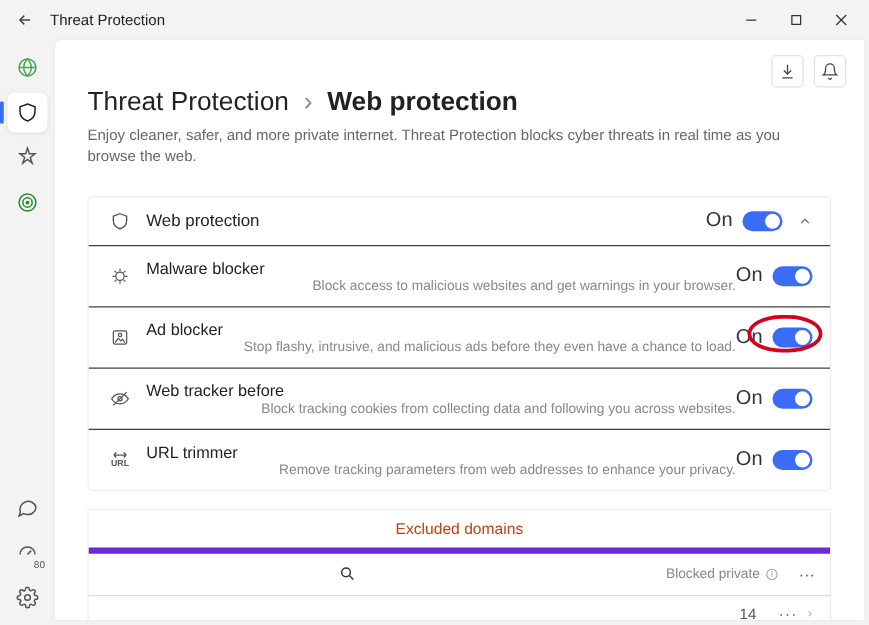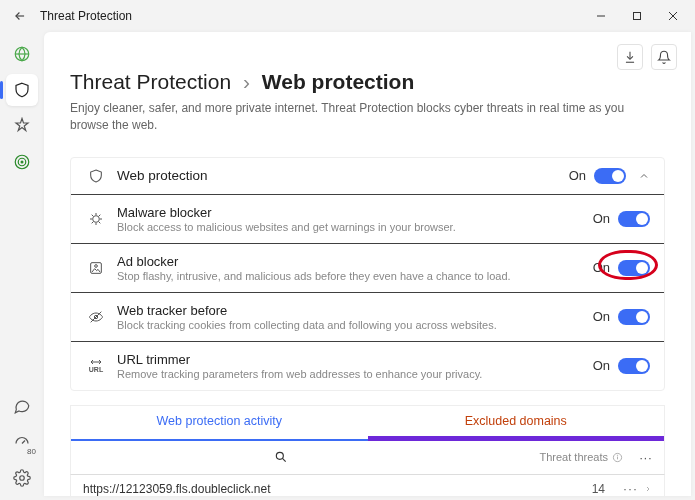--- a/index.html
+++ b/index.html
@@ -23,22 +23,22 @@
   h1 .crumb-strong { font-weight:700; }
   h1 .sep { color:#888; margin:0 6px; font-weight:400; }
   .desc { font-size:12px; color:#666; margin-top:6px; max-width:560px; line-height:1.45; }
   .panel { border:1px solid #eee; border-radius:4px; margin-top:22px; }
   .row { display:flex; align-items:center; padding:10px 14px; border-top:1px solid #404040; position:relative; }
   .row:first-child { border-top:none; }
   .row .r-icon { width:22px; display:flex; align-items:center; justify-content:center; margin-right:10px; color:#555; flex-shrink:0; }
   .row .r-text { flex:1; min-width:0; }
   .row .r-title { font-size:13px; color:#222; }
   .row.head .r-title { font-size:13.5px; }
-  .row .r-sub { font-size:11px; color:#888; margin-top:1px; }
-  .r-state { font-size:13px; color:#333; margin-right:8px; }
+  .row .r-sub { font-size:11px; color:#888; margin-top:1px;text-align:right; }
+  .r-state { font-size:16px; color:#333; margin-right:8px; }
   .toggle { width:32px; height:16px; border-radius:10px; background:#3b6cf5; position:relative; flex-shrink:0; }
   .toggle::after { content:""; position:absolute; right:2px; top:2px; width:12px; height:12px; background:#fff; border-radius:50%; }
   .chev { margin-left:12px; color:#666; display:flex; }
   .tabs { display:flex; border:1px solid #eee; border-bottom:none; margin-top:14px; }
   .tab { flex:1; text-align:center; padding:8px 0; font-size:12.5px; border-bottom:2px solid transparent; }
   .tab.active { color:#3b6cf5; border-bottom-color:#3b6cf5; }
   .tab.inactive { color:#c2410c; border-bottom:5px solid #6d28d9; }
   .searchrow { display:flex; border-left:1px solid #eee; border-right:1px solid #eee; border-bottom:1px solid #ddd; align-items:center; padding:0 12px; height:34px; }
   .searchrow input { flex:0 0 58%; border:none; outline:none; font-size:12.5px; background:transparent; }
   .searchrow .s-icon { margin-left:auto; margin-right:60px; color:#333; }
@@ -238,42 +238,40 @@
         <div class="r-text">
           <div class="r-title">URL trimmer</div>
           <div class="r-sub">Remove tracking parameters from web addresses to enhance your privacy.</div>
         </div>
         <span class="r-state">On</span>
         <div class="toggle"></div>
       </div>
     </div>
 
     <div class="tabs">
-      <div class="tab active">Web protection activity</div>
       <div class="tab inactive">Excluded domains</div>
     </div>
     <div class="searchrow">
       <span class="s-icon">
         <svg width="14" height="14" viewBox="0 0 24 24" fill="none" stroke="#333" stroke-width="2">
             <circle cx="10" cy="10" r="6"></circle>
             <line x1="20" y1="20" x2="14.5" y2="14.5"></line>
           </svg>
       </span>
       <span class="col2">
-        <span>Threat threats</span>
+        <span>Blocked private</span>
         <svg width="11" height="11" viewBox="0 0 24 24" fill="none" stroke="#aaa" stroke-width="2">
             <circle cx="12" cy="12" r="9"></circle>
             <line x1="12" y1="10" x2="12" y2="16"></line>
             <circle cx="12" cy="7" r="0.5" fill="#aaa"></circle>
           </svg>
       </span>
       <span class="dots">···</span>
     </div>
     <div class="datarow">
-      <span class="url">https://12123059.fls.doubleclick.net</span>
       <span class="count">14</span>
       <span class="dots">···</span>
       <span style="margin-left:6px;">
           <svg width="8" height="8" viewBox="0 0 24 24" fill="none" stroke="#888" stroke-width="2">
             <path d="M9 6l6 6-6 6"></path>
           </svg>
         </span>
     </div>
 
   </div>

